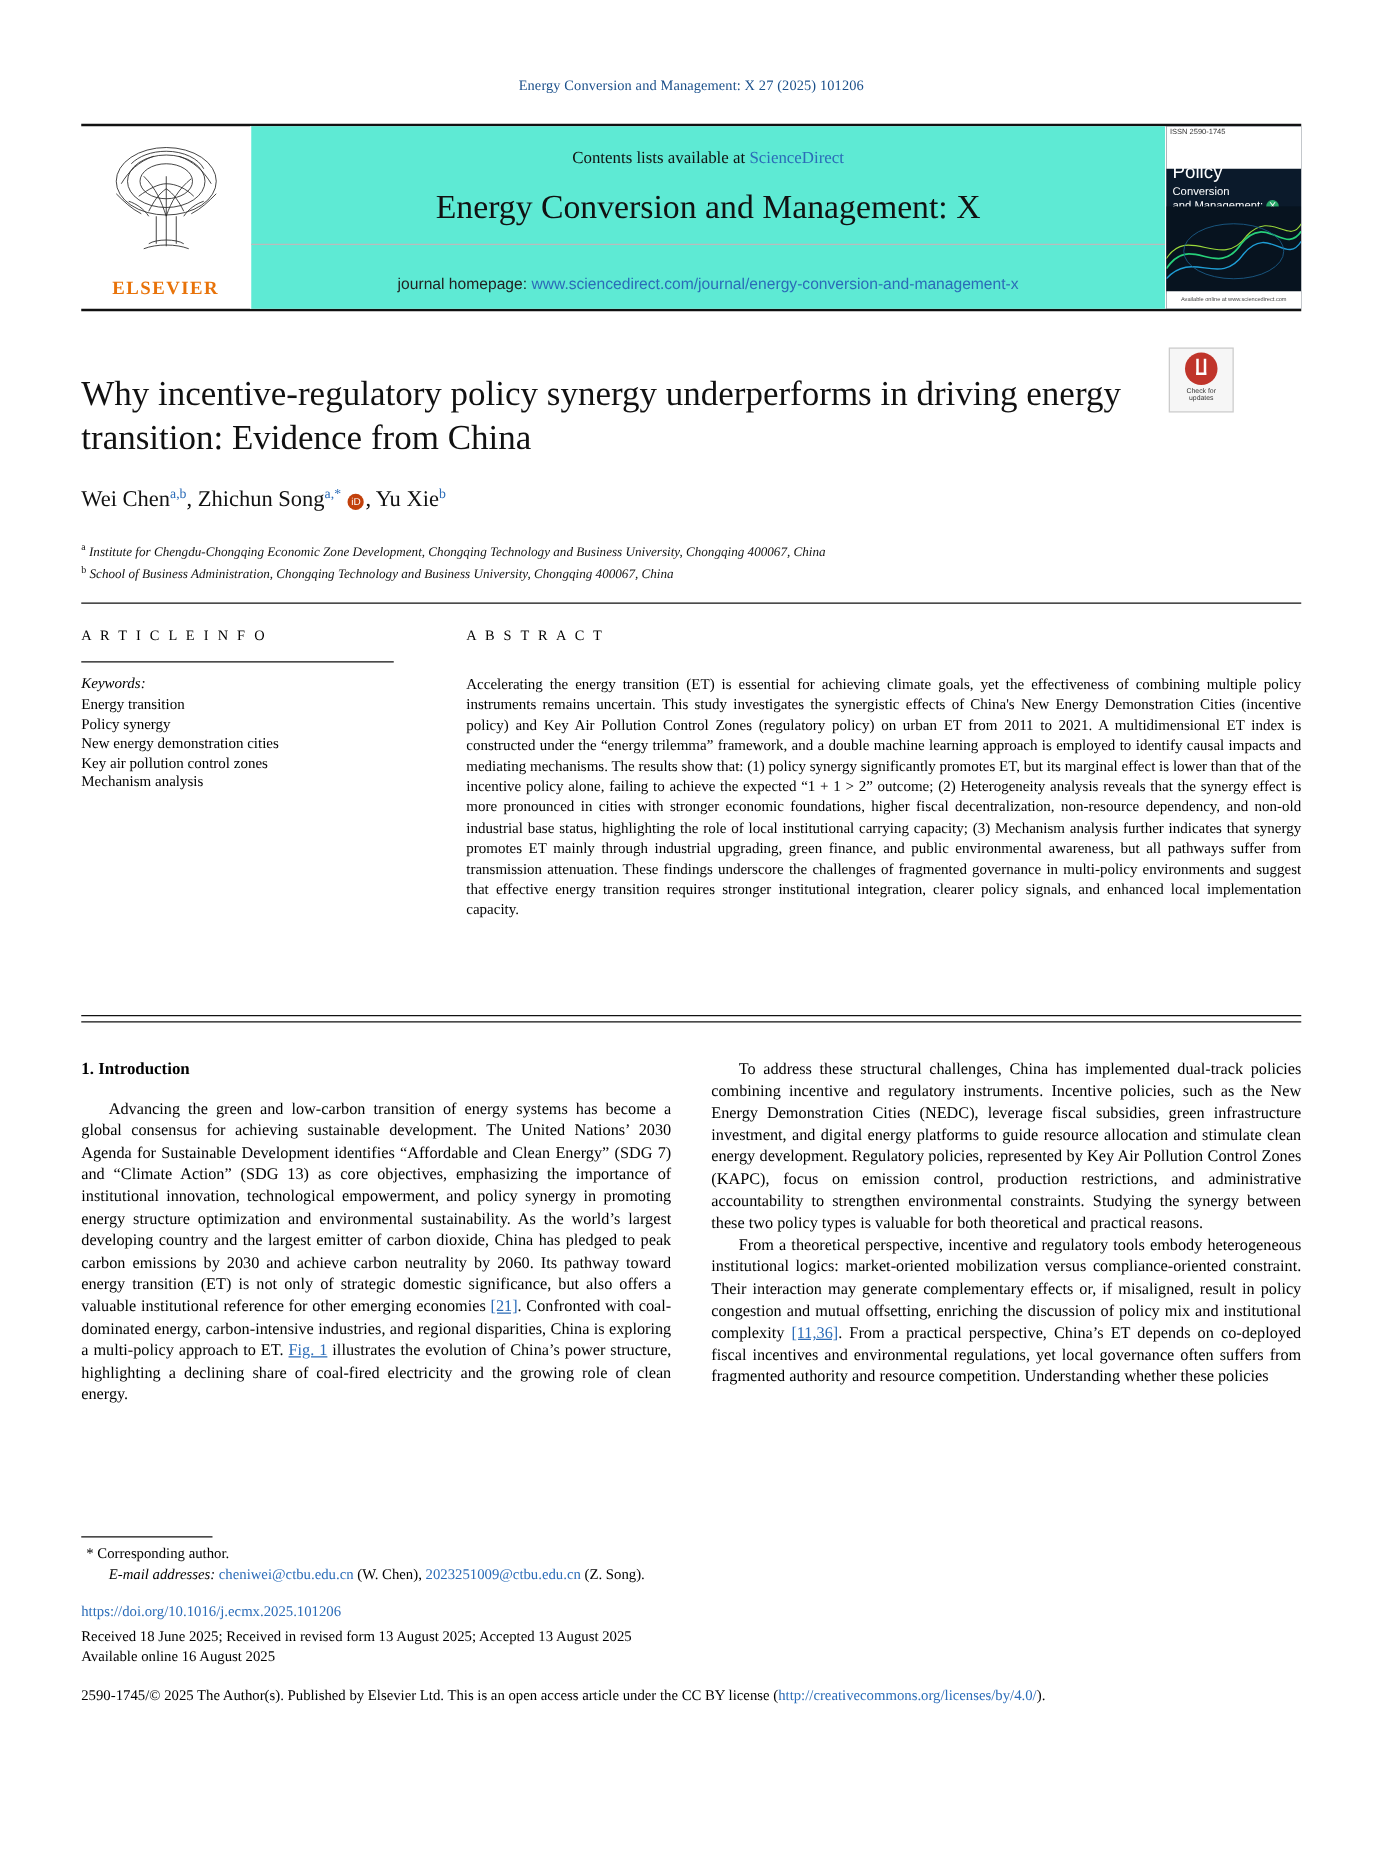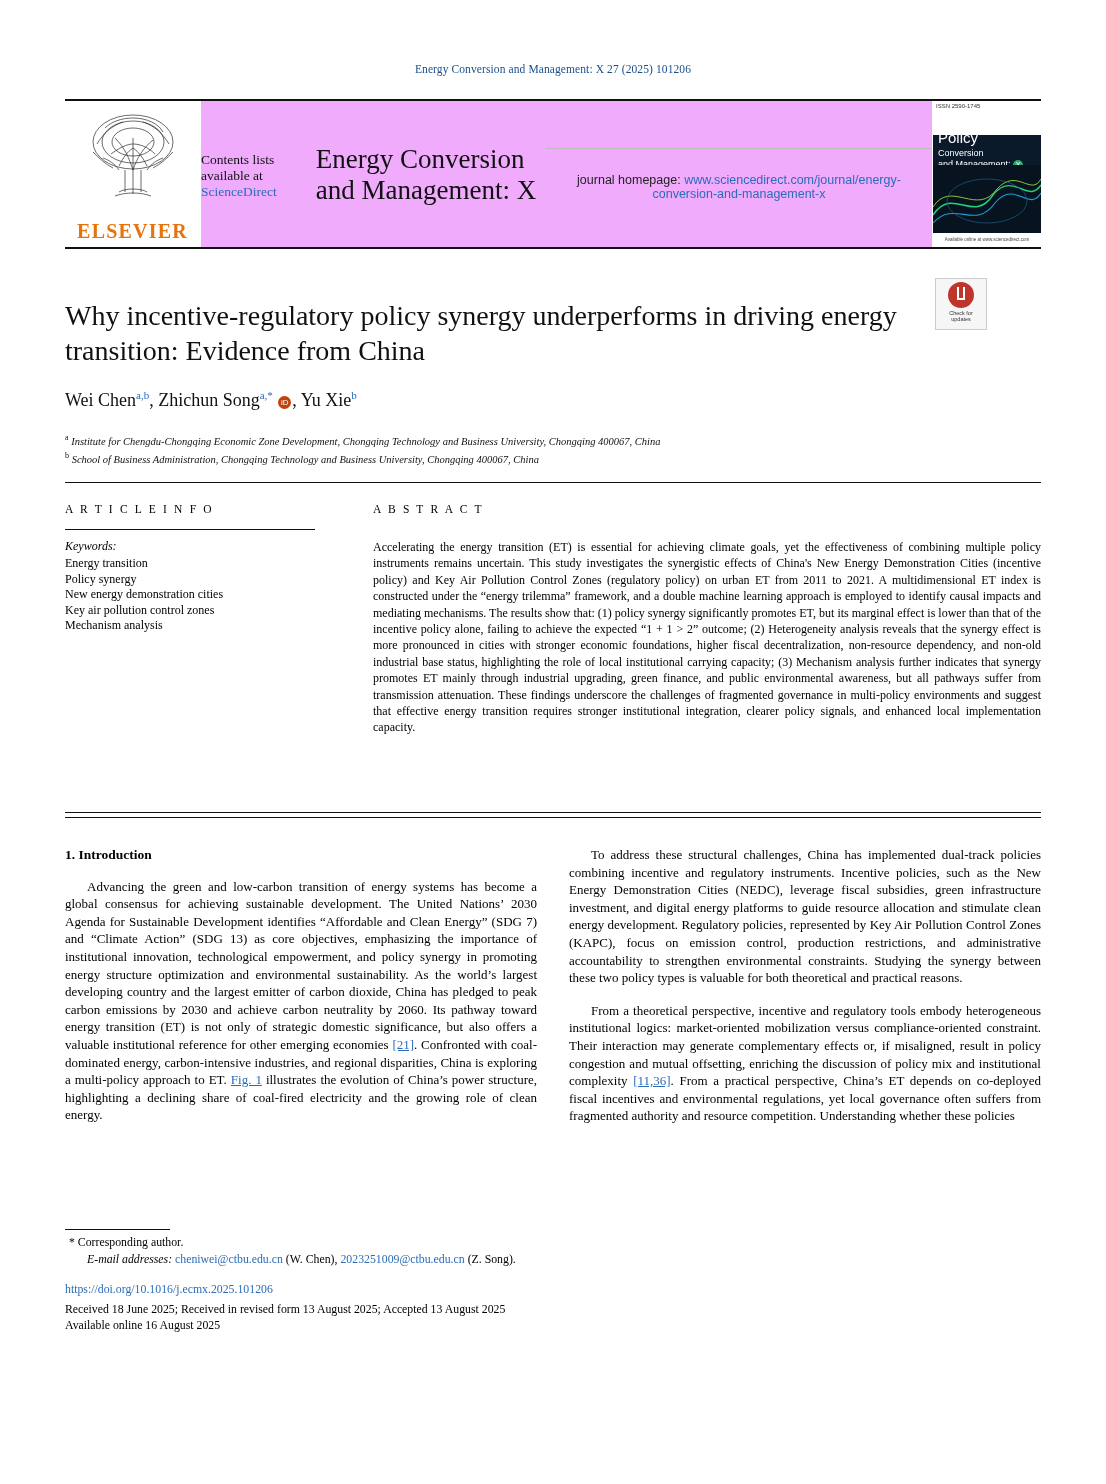--- a/index.html
+++ b/index.html
@@ -49,31 +49,32 @@
     width: 135px;
     display: flex;
     flex-direction: column;
     align-items: center;
     justify-content: center;
     padding: 4px 0 2px 0;
   }
   .tree-svg { display:block; }
   .elsevier-word {
     font-family: "Liberation Serif", serif;
-    font-size: 20px;
+    font-size: 15px;
     letter-spacing: 1.2px;
     color: #e8730a;
     font-weight: 700;
     margin-top: 20px;
   }
   .masthead-center {
     flex: 1;
-    background: #f0abfc;
+    background: #5eead4;
     border-left: 1px solid #fff;
     display: flex;
+    flex-direction: column;
     align-items: center;
     justify-content: center;
     position: relative;
   }
   .contents-line {
     font-size: 13.5px;
     margin-top: 4px;
     color: #111;
   }
   .contents-line a { color: #2b6cb8; text-decoration: none; }
@@ -277,21 +278,21 @@
   }
   .col.left { left: 65px; }
   .col.right { left: 569px; }
   .col h2 {
     font-size: 13.5px;
     font-weight: bold;
     margin: 0 0 14px 0;
     font-family: "Liberation Serif", serif;
   }
   .col p { margin: 0; text-indent: 22px; }
-  .col p + p { margin-top: 15px; }
+  .col p + p { margin-top: 0; }
   .lnk { color: #2b6cb8; }
   
   .foot-rule {
     position: absolute;
     top: 1229px;
     left: 65px;
     width: 105px;
     border-top: 1px solid #111;
   }
   .footer {
@@ -437,15 +438,18 @@
       <a href="#">cheniwei@ctbu.edu.cn</a>
       <span>(W. Chen),</span>
       <a href="#">2023251009@ctbu.edu.cn</a>
       <span>(Z. Song).</span>
     </div>
     <div class="doi">
       <a href="#">https://doi.org/10.1016/j.ecmx.2025.101206</a>
     </div>
     <div class="pub">Received 18 June 2025; Received in revised form 13 August 2025; Accepted 13 August 2025</div>
     <div>Available online 16 August 2025</div>
+    <div class="copy">
+      <span>2590-1745/© 2025 The Author(s).  Published by Elsevier Ltd.  This is an open access article under the CC BY license (</span><a href="#">http://creativecommons.org/licenses/by/4.0/</a><span>).</span>
+    </div>
   </div>
 
 </div>
 
 </body></html>

